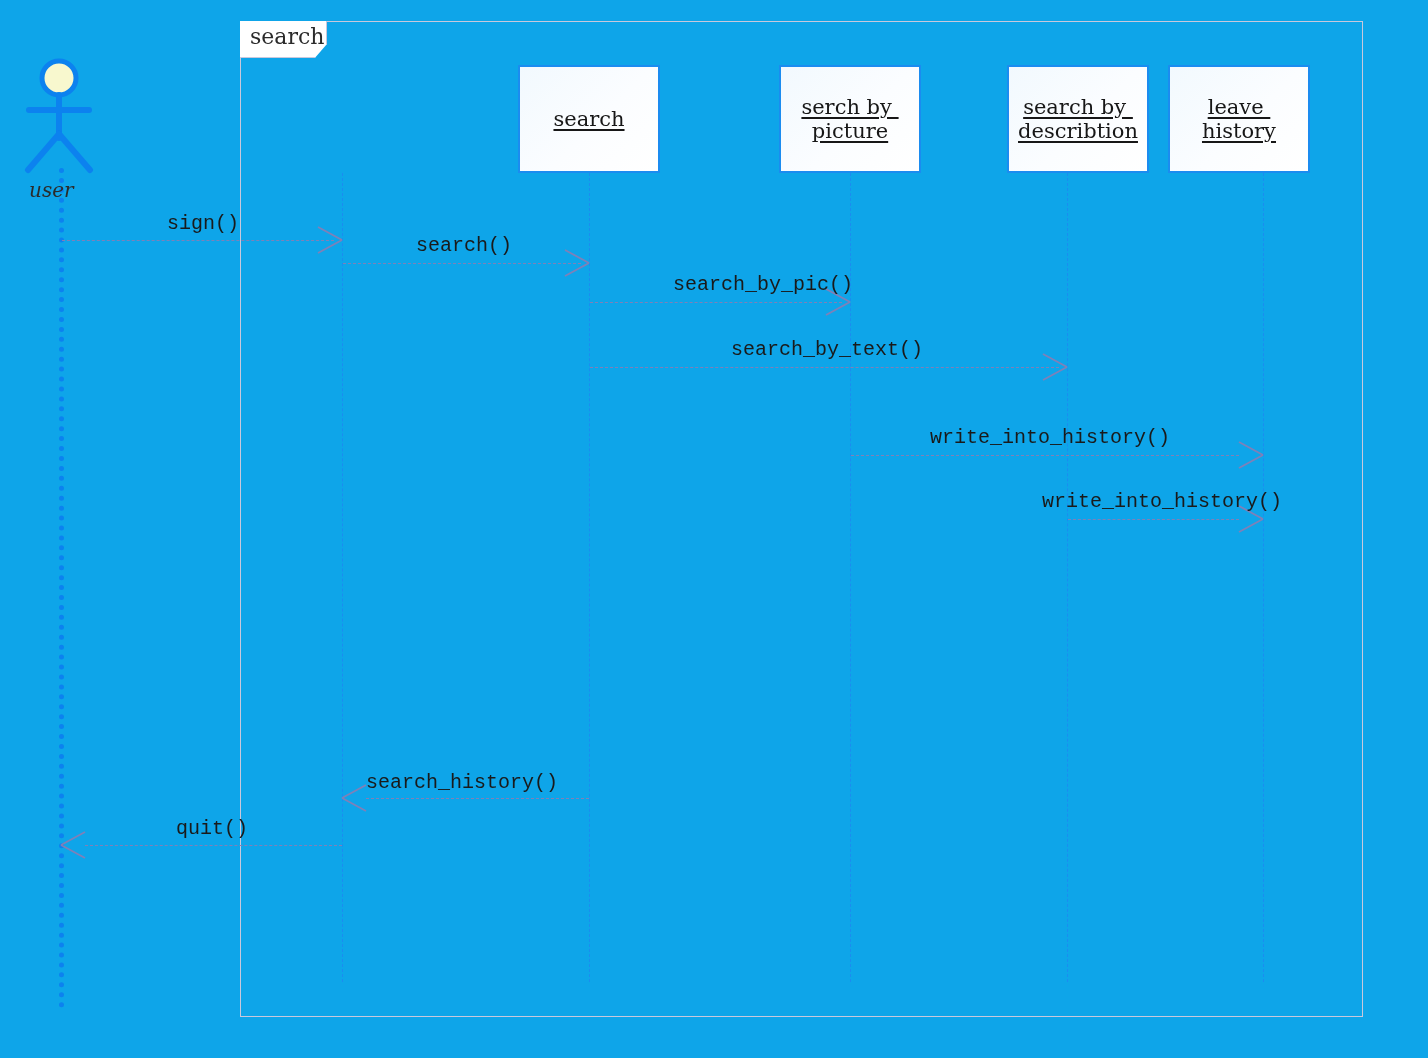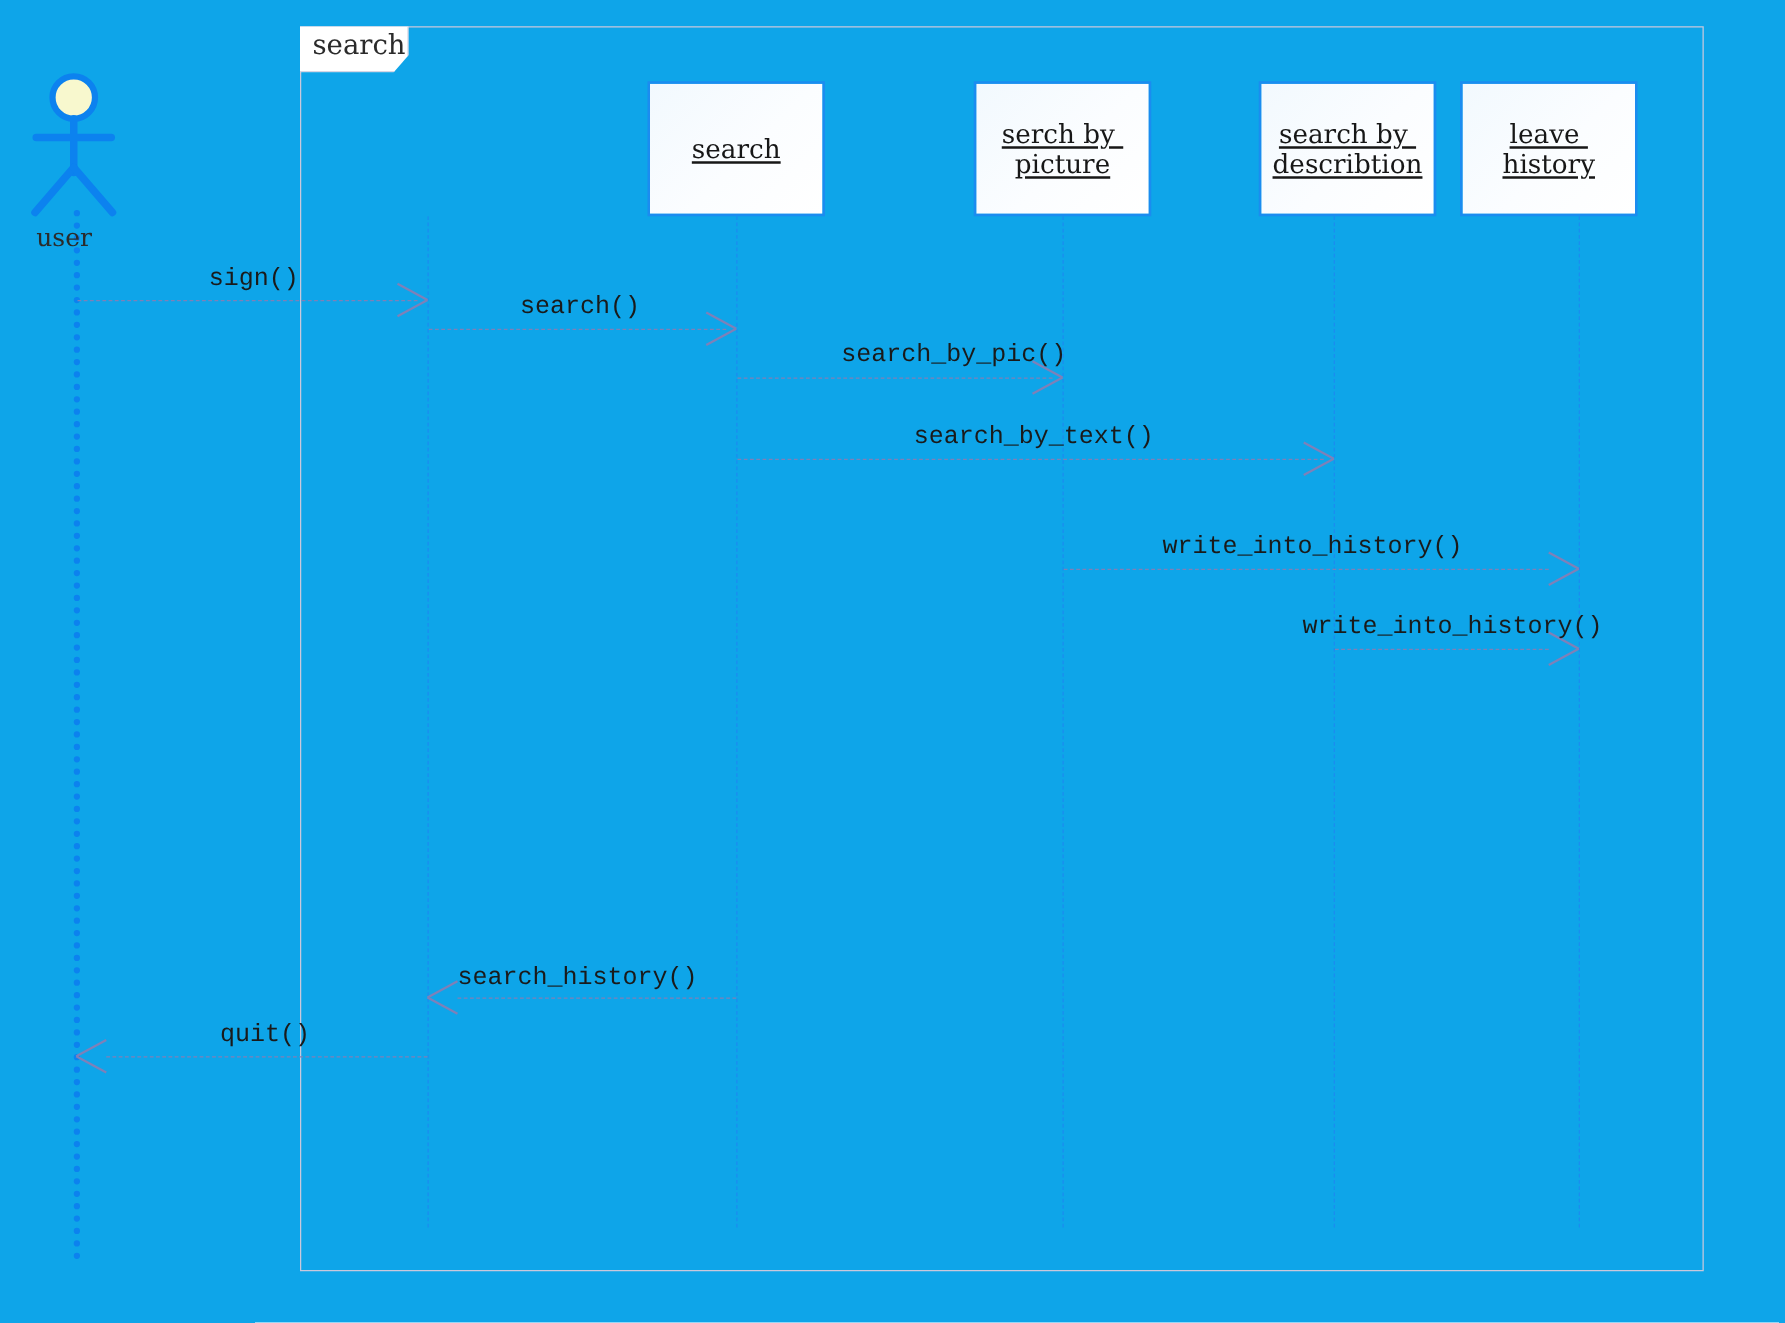--- a/index.html
+++ b/index.html
@@ -48,20 +48,21 @@
   
   .actor {
     position: absolute;
   }
   .actor-label {
     position: absolute;
     font-size: 20px;
     color: #2b2b2b;
     white-space: nowrap;
     font-family: "DejaVu Serif", serif;
+    font-style: italic;
   }
 
   
   .lifebox {
     position: absolute;
     border: 2px solid #1b8cf0;
     box-sizing: border-box;
     background: linear-gradient(135deg, #f2f9fe 0%, #fbfdff 55%, #ffffff 100%);
     display: flex;
     align-items: center;

